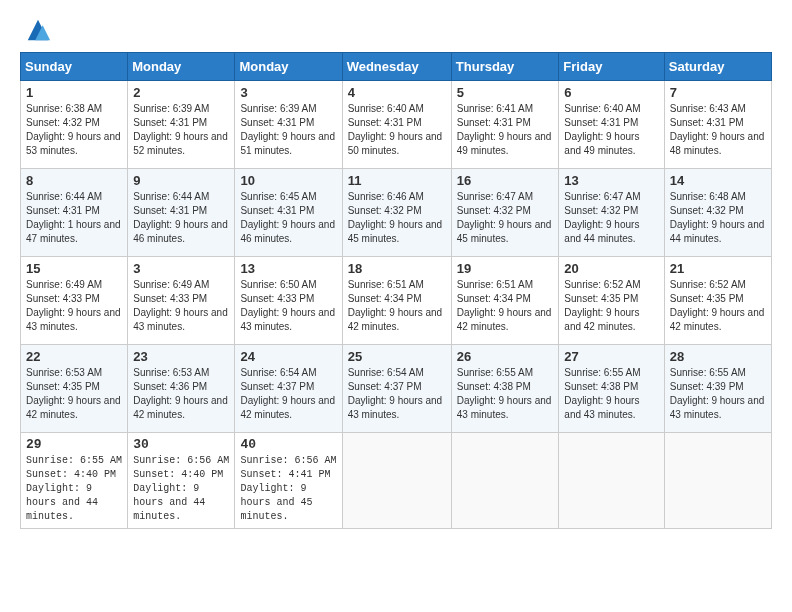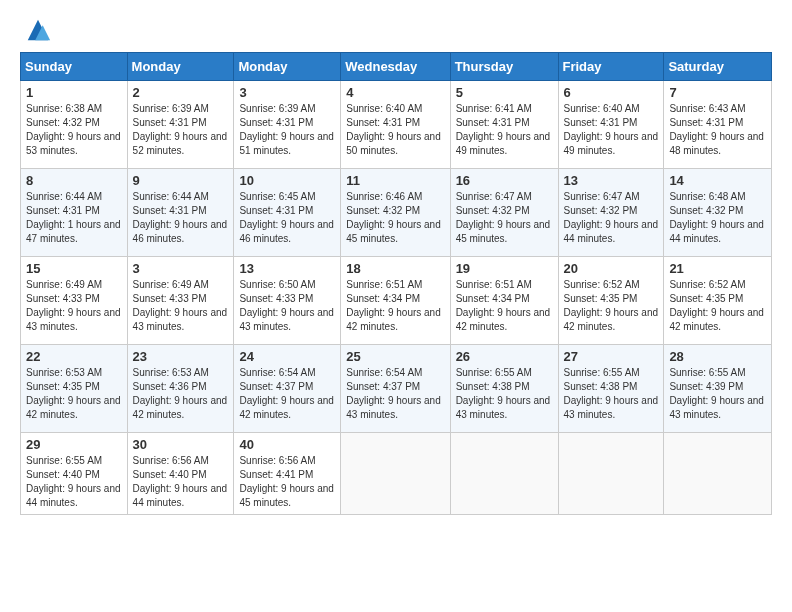--- a/index.html
+++ b/index.html
@@ -90,20 +90,21 @@
       margin-bottom: 2px;
     }
     .day-info {
       line-height: 1.4;
     }
     .empty {
       background: #f9f9f9 !important;
     }
     .last-row td {
       height: 72px;
+      font-family: Liberation Mono, monospace;
     }
   </style>
 </head>
 <body>
 
 <div class="page">
   <div class="header">
     <div class="logo">
       <div class="logo-text">
         <span class="logo-general"></span>

